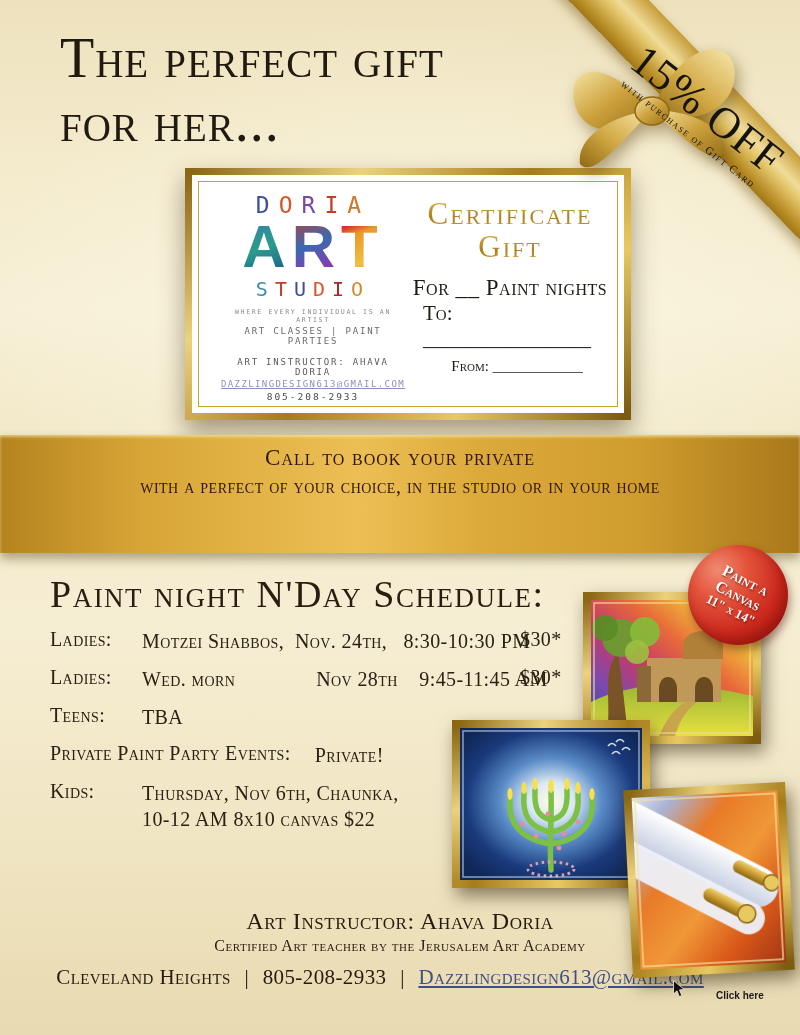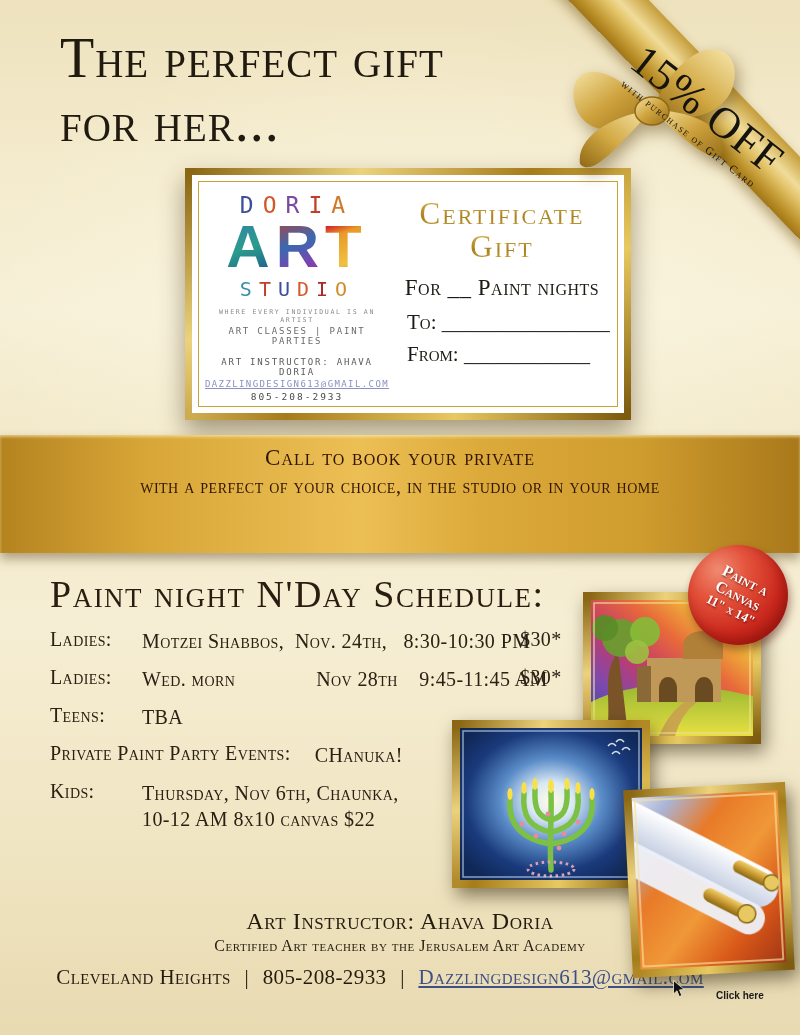--- a/index.html
+++ b/index.html
@@ -21,21 +21,21 @@
   .ribbon-text{position:absolute;left:630px;top:22px;width:230px;transform:rotate(38deg);
     transform-origin:left top;text-align:center;z-index:5;color:#151310;}
   .ribbon-text .big{font-size:44px;font-variant:small-caps;letter-spacing:1px;line-height:1;}
   .ribbon-text .small{font-size:11px;font-variant:small-caps;letter-spacing:1.5px;margin-top:2px;}
   .bow{position:absolute;left:560px;top:10px;z-index:3;filter:drop-shadow(4px 7px 8px rgba(90,65,10,.45));}
   
   .certificate{position:absolute;left:185px;top:168px;width:432px;height:238px;z-index:2;
     background:#fff;border:7px solid transparent;
     border-image:linear-gradient(135deg,#8a6612,#ecd27c 25%,#a67c1a 50%,#e8c860 75%,#7c5a0e) 1;
     box-shadow:0 12px 24px rgba(60,42,10,.45);}
-  .cert-inner{position:absolute;inset:6px;border:1.5px solid #c9a236;display:flex;padding:8px 6px 6px 2px;box-sizing:border-box;}
+  .cert-inner{position:absolute;inset:6px;border:1.5px solid #c9a236;display:flex;padding:8px 6px 6px 18px;box-sizing:border-box;}
   .cert-left{flex:0 0 192px;text-align:center;font-family:"DejaVu Sans Mono",monospace;}
   .logo-doria{font-size:23px;letter-spacing:9px;margin-top:2px;}
   .logo-art{font-size:60px;line-height:.95;font-weight:bold;letter-spacing:6px;font-family:Liberation Sans, sans-serif;}
   .logo-art span{background-clip:text;-webkit-background-clip:text;color:transparent;}
   .logo-art span:nth-child(1){background-image:linear-gradient(160deg,#3a7ab0,#2a9c8c 50%,#1a4a8c);}
   .logo-art span:nth-child(2){background-image:linear-gradient(160deg,#c43c2a,#3a6ab0 45%,#8a3ab0 80%);}
   .logo-art span:nth-child(3){background-image:linear-gradient(160deg,#d42a2a 0 18%,#e89a28 32%,#f0c040 70%,#d4742a);}
   .logo-doria span:nth-child(1){color:#3c4e9c}.logo-doria span:nth-child(2){color:#d4572a}
   .logo-doria span:nth-child(3){color:#7a4a9c}.logo-doria span:nth-child(4){color:#c43c2a}
   .logo-doria span:nth-child(5){color:#d07828}
@@ -46,22 +46,22 @@
   .cert-tagline{font-size:6.6px;letter-spacing:1.6px;color:#8a8a8a;text-transform:uppercase;margin-top:7px;}
   .cert-services{font-size:9px;letter-spacing:1.8px;color:#6a6a6a;text-transform:uppercase;margin-top:2px;}
   .cert-instructor{font-size:9px;letter-spacing:1.8px;color:#5a5a5a;text-transform:uppercase;margin-top:11px;}
   .cert-email{font-size:9px;letter-spacing:1.4px;color:#8a90c0;text-transform:uppercase;text-decoration:underline;display:block;margin-top:2px;}
   .cert-phone{font-size:9.5px;letter-spacing:2px;color:#4a4a4a;margin-top:2px;}
   .cert-right{flex:1;text-align:center;font-variant:small-caps;padding-top:8px;}
   .gc-title{font-size:31px;line-height:1.05;letter-spacing:2px;
     background-image:linear-gradient(180deg,#dcb855,#a9811f 58%,#c9a236);
     -webkit-background-clip:text;background-clip:text;color:transparent;}
   .gc-for{font-size:23px;color:#1e1a14;margin-top:12px;letter-spacing:.5px;}
-  .gc-to{font-size:21px;color:#1e1a14;margin-top:9px;text-align:left;padding-left:14px;}
-  .gc-from{font-size:21px;color:#1e1a14;margin-top:7px;text-align:left;padding-left:14px;}
+  .gc-to{font-size:21px;color:#1e1a14;text-align:left;padding-left:14px;}
+  .gc-from{font-size:15px;color:#1e1a14;margin-top:7px;text-align:center;padding-left:14px;}
   
   .band{position:absolute;left:0;top:435px;width:800px;height:118px;text-align:center;
     background:linear-gradient(90deg,#b4831f 0%,#d8a637 18%,#ecbf55 45%,#dcaa3a 60%,#cf9c2e 80%,#a9781a 100%);
     box-shadow:0 6px 10px rgba(70,50,12,.4), inset 0 2px 3px rgba(255,240,190,.6);
     color:#321505;font-variant:small-caps;z-index:2;}
   .band-line1{font-size:23px;letter-spacing:1px;margin-top:10px;}
   .band-line2{font-size:38px;letter-spacing:1.5px;line-height:1.05;}
   .band-line3{font-size:20px;letter-spacing:.5px;margin-top:4px;}
   
   .schedule{position:absolute;left:50px;top:572px;width:560px;font-variant:small-caps;color:#2a2013;z-index:3;}
@@ -176,21 +176,21 @@
         <span class="s-label">Ladies:</span>
         <span class="s-detail">Wed. morn               Nov 28th    9:45-11:45 AM</span>
         <span class="s-price">$30*</span>
       </div>
       <div class="s-row">
         <span class="s-label">Teens:</span>
         <span class="s-detail">TBA</span>
       </div>
       <div class="s-row wide">
         <span class="s-label">Private Paint Party Events:</span>
-        <span class="s-detail">CHanuka!</span>
+        <span class="s-detail">Private!</span>
       </div>
       <div class="s-row">
         <span class="s-label">Kids:</span>
         <span class="s-detail">Thursday, Nov 6th, Chaunka,
 10-12 AM 8x10 canvas $22</span>
       </div>
     </div>
   </div>
 
   <div class="painting p-rachel">

